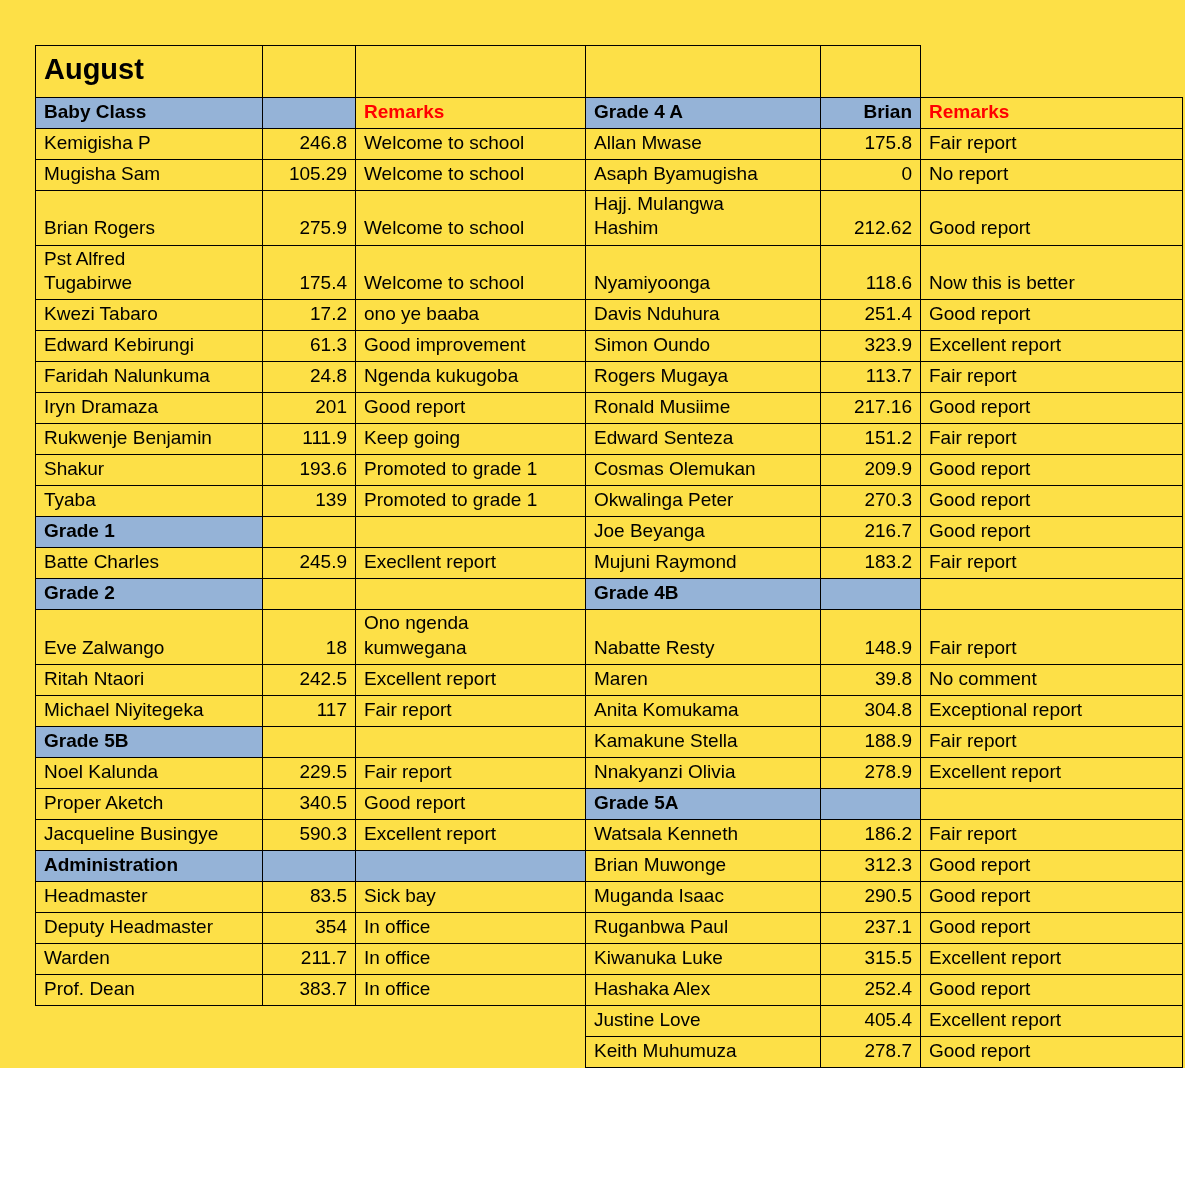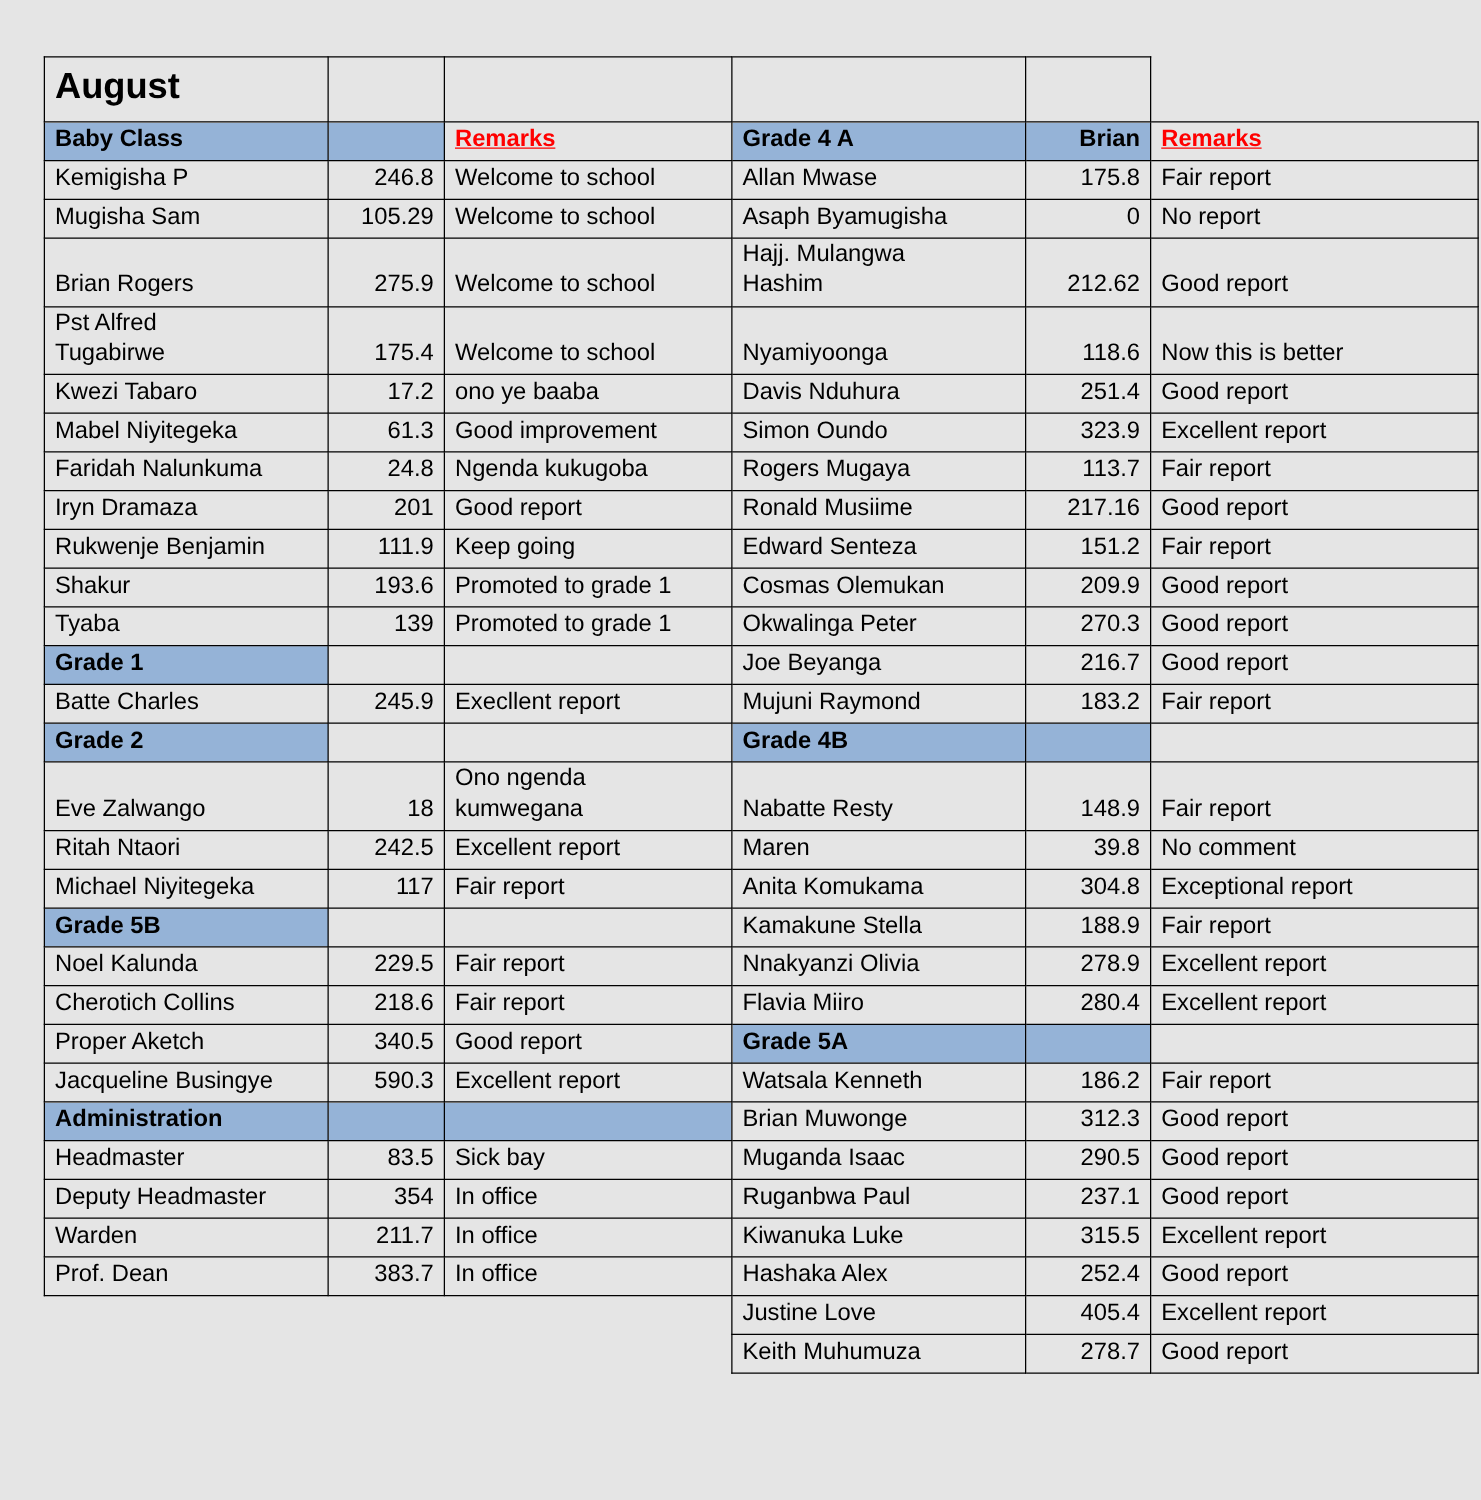--- a/index.html
+++ b/index.html
@@ -3,22 +3,22 @@
 <meta charset="utf-8">
 <style>
   html, body {
     margin: 0;
     padding: 0;
     background: #ffffff;
   }
   .sheet {
     position: relative;
     width: 1185px;
-    height: 1200px;
-    background: #e5e5e5;
+    height: 1068px;
+    background: #fde047;
     font-family: "Liberation Sans", sans-serif;
     color: #000000;
   }
   table.grades {
     position: absolute;
     left: 35px;
     top: 45px;
     border-collapse: collapse;
     table-layout: fixed;
     width: 1147px;
@@ -57,21 +57,20 @@
     background: var(--fill, #95B3D7);
   }
   td.c-markshead {
     background: var(--fill, #95B3D7);
     font-weight: bold;
     text-align: right;
   }
   td.c-remhead {
     color: var(--red, #FF0000);
     font-weight: bold;
-    text-decoration: underline;
   }
   td.c-marks {
     text-align: right;
   }
 </style>
 </head>
 <body>
 
 <div class="sheet">
   <table class="grades">
@@ -136,21 +135,21 @@
         </tr>
         <tr>
           <td class="bd c-name">Kwezi Tabaro</td>
           <td class="bd c-marks">17.2</td>
           <td class="bd c-remark">ono ye baaba</td>
           <td class="bd c-name">Davis Nduhura</td>
           <td class="bd c-marks">251.4</td>
           <td class="bd c-remark">Good report</td>
         </tr>
         <tr>
-          <td class="bd c-name">Mabel Niyitegeka</td>
+          <td class="bd c-name">Edward Kebirungi</td>
           <td class="bd c-marks">61.3</td>
           <td class="bd c-remark">Good improvement</td>
           <td class="bd c-name">Simon Oundo</td>
           <td class="bd c-marks">323.9</td>
           <td class="bd c-remark">Excellent report</td>
         </tr>
         <tr>
           <td class="bd c-name">Faridah Nalunkuma</td>
           <td class="bd c-marks">24.8</td>
           <td class="bd c-remark">Ngenda kukugoba</td>
@@ -249,28 +248,20 @@
         </tr>
         <tr>
           <td class="bd c-name">Noel Kalunda</td>
           <td class="bd c-marks">229.5</td>
           <td class="bd c-remark">Fair report</td>
           <td class="bd c-name">Nnakyanzi Olivia</td>
           <td class="bd c-marks">278.9</td>
           <td class="bd c-remark">Excellent report</td>
         </tr>
         <tr>
-          <td class="bd c-name">Cherotich Collins</td>
-          <td class="bd c-marks">218.6</td>
-          <td class="bd c-remark">Fair report</td>
-          <td class="bd c-name">Flavia Miiro</td>
-          <td class="bd c-marks">280.4</td>
-          <td class="bd c-remark">Excellent report</td>
-        </tr>
-        <tr>
           <td class="bd c-name">Proper Aketch</td>
           <td class="bd c-marks">340.5</td>
           <td class="bd c-remark">Good report</td>
           <td class="bd c-section">Grade 5A</td>
           <td class="bd c-fill"></td>
           <td class="bd"></td>
         </tr>
         <tr>
           <td class="bd c-name">Jacqueline Busingye</td>
           <td class="bd c-marks">590.3</td>

